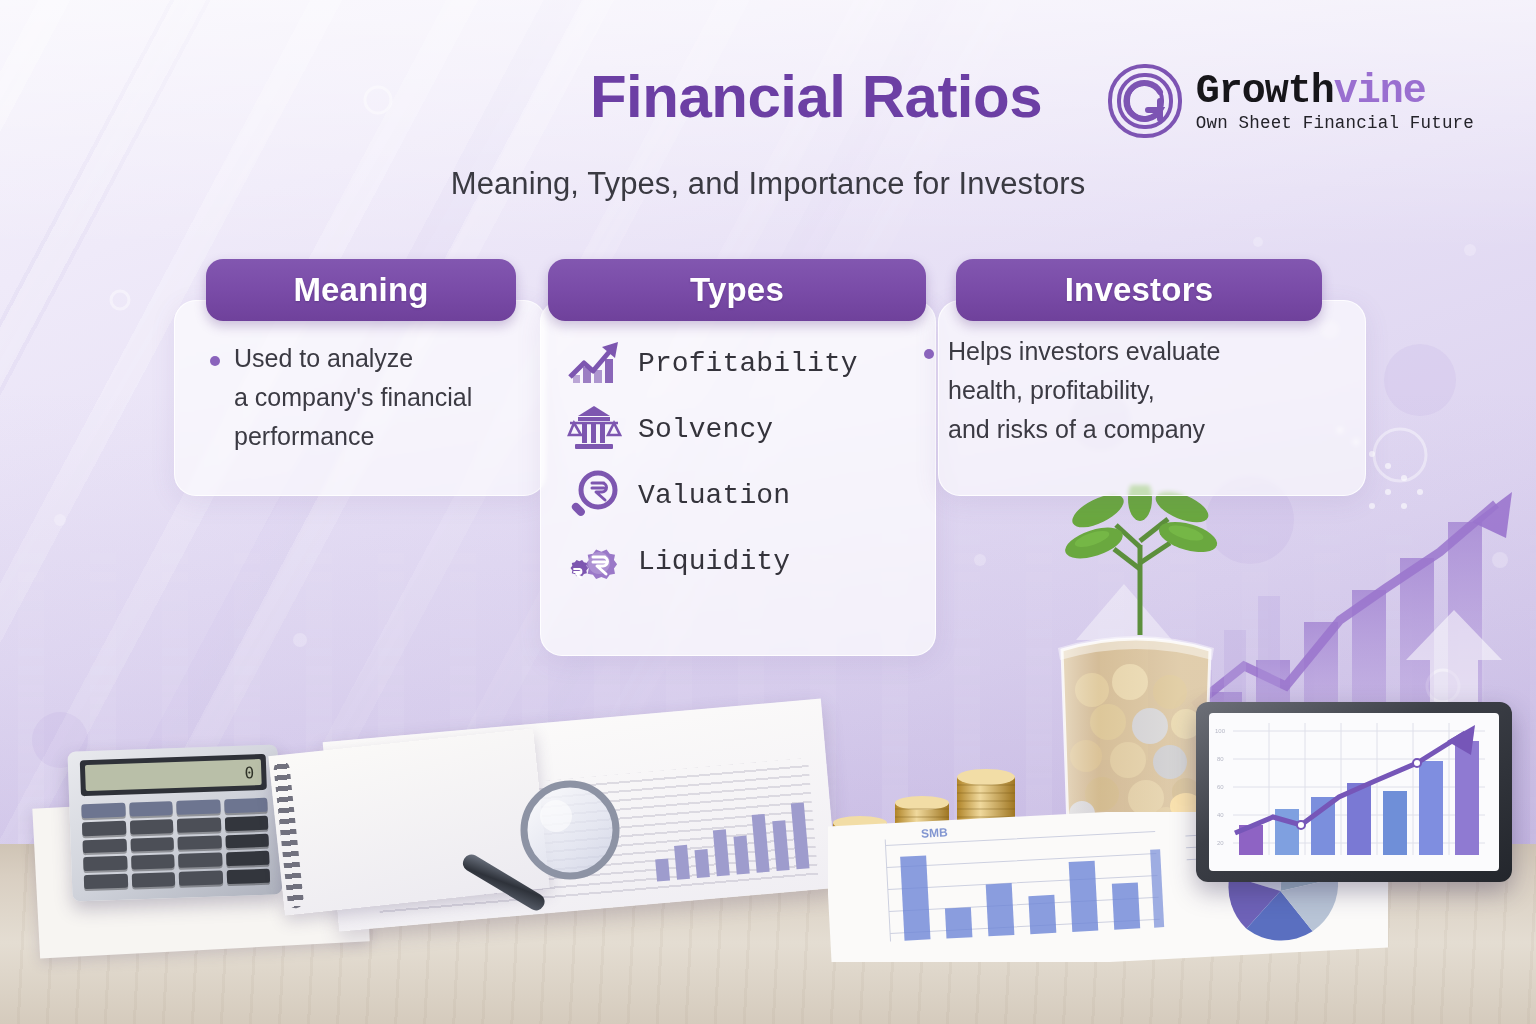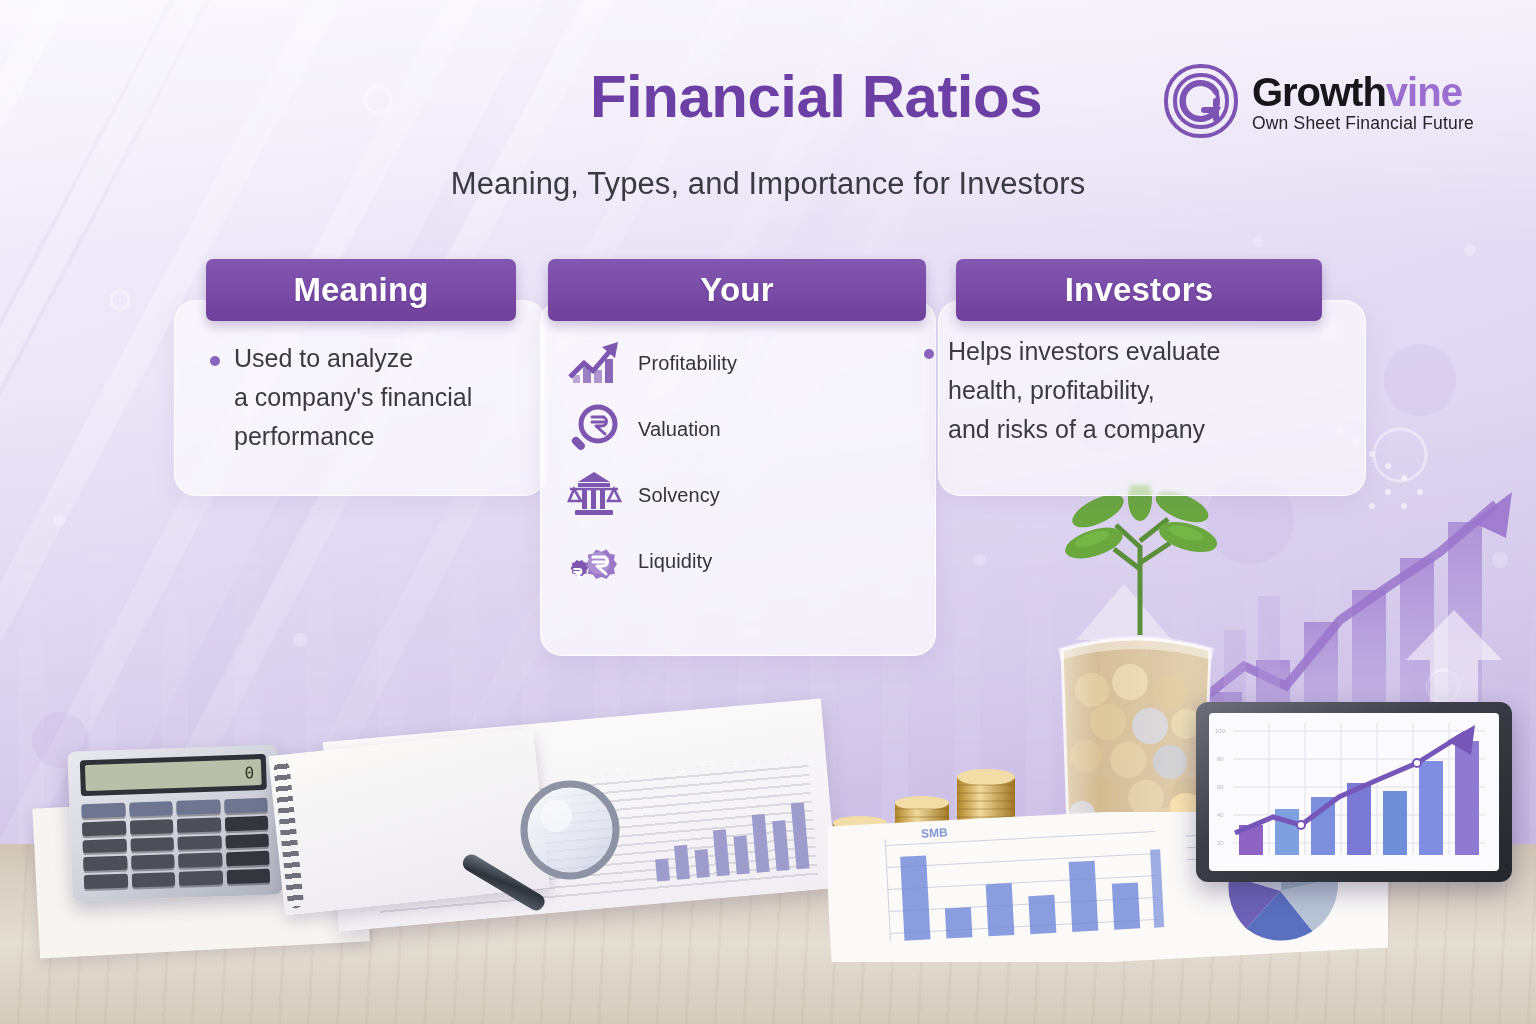--- a/index.html
+++ b/index.html
@@ -87,20 +87,21 @@
   }
 
   
   .logo {
     position: absolute;
     top: 62px;
     right: 62px;
     display: flex;
     align-items: center;
     gap: 12px;
+    font-family: Liberation Mono, monospace;
   }
   .logo-mark { width: 78px; height: 78px; flex: 0 0 auto; }
   .logo-text { line-height: 1; padding-top: 2px; }
   .logo-word { font-size: 40px; font-weight: bold; letter-spacing: -1px; }
   .logo-word .dark { color: #17161a; }
   .logo-word .accent { color: #9a6fd0; }
   .logo-tag {
     font-size: 17.5px;
     color: #24232a;
     letter-spacing: .2px;
@@ -116,21 +117,21 @@
     box-shadow: 0 6px 26px rgba(108,77,160,0.10);
     backdrop-filter: blur(2px);
   }
   .card-meaning    { left: 174px;  top: 300px; width: 372px; height: 196px; }
   .card-types      { left: 540px;  top: 300px; width: 396px; height: 356px; background: rgba(255,255,255,0.70); }
   .card-importance { left: 938px;  top: 300px; width: 428px; height: 196px; }
 
   .pill {
     position: absolute;
     height: 62px;
-    border-radius: 7px;
+    border-radius: 17px;
     background: linear-gradient(180deg, #8257b0 0%, #7a4ca8 48%, #6f419b 100%);
     box-shadow: 0 5px 12px rgba(86,52,134,0.28);
     display: flex;
     align-items: center;
     justify-content: center;
     color: #ffffff;
     font-size: 33px;
     font-weight: bold;
     letter-spacing: .2px;
     text-shadow: 0 1px 2px rgba(60,30,100,0.35);
@@ -176,23 +177,24 @@
     align-items: center;
     height: 66px;
     gap: 16px;
   }
   .type-icon {
     width: 56px; height: 52px;
     flex: 0 0 auto;
     display: flex; align-items: center; justify-content: center;
   }
   .type-label {
-    font-size: 20px;
+    font-size: 28px;
     color: #34333b;
     letter-spacing: .1px;
+    font-family: Liberation Mono, monospace;
   }
 
   
   .desk {
     position: absolute;
     left: 0; right: 0; bottom: 0; height: 180px;
     background: linear-gradient(180deg, #cfc4b5 0%, #d9cfc2 18%, #e4ddd2 55%, #d5cbbd 100%);
   }
   .desk::after {
     content: "";
@@ -652,51 +654,40 @@
   <div class="card card-meaning"></div>
   <div class="pill pill-meaning">Meaning</div>
   <div class="bullet-block bullets-meaning">
     <span class="bullet-dot"></span>
     <span class="bullet-text">Used to analyze
 a company's financial
 performance</span>
   </div>
 
   <div class="card card-types"></div>
-  <div class="pill pill-types">Your</div>
+  <div class="pill pill-types">Types</div>
 
   <div class="types-list">
 
     <div class="type-row">
       <span class="type-icon">
         <svg viewBox="0 0 56 52" width="56" height="52">
           <g fill="#7d56b0">
             <rect x="7" y="38" width="7" height="8" opacity="0.5"></rect>
             <rect x="17" y="30" width="8" height="16" opacity="0.75"></rect>
             <rect x="28" y="33" width="8" height="13" opacity="0.6"></rect>
             <rect x="39" y="22" width="8" height="24" opacity="0.9"></rect>
           </g>
           <path d="M4 40 L18 26 L27 34 L44 14" fill="none" stroke="#7d56b0" stroke-width="5" stroke-linejoin="round"></path>
           <path d="M36 10 L52 5 L49 21 Z" fill="#7d56b0"></path>
         </svg>
       </span>
       <span class="type-label">Profitability</span>
     </div>
 
-
-    <div class="type-row">
-      <span class="type-icon">
-        <svg viewBox="0 0 56 52" width="56" height="52">
-          <rect x="5" y="36" width="15" height="8" rx="4" fill="#7d56b0" transform="rotate(45 12 40)"></rect>
-          <circle cx="32" cy="21" r="17" fill="none" stroke="#7d56b0" stroke-width="5"></circle>
-          <path d="M26 14 h12 M26 19 h12 M36 14 a4.5 4.5 0 0 1 0 9 h-6 l9 8" fill="none" stroke="#7d56b0" stroke-width="3" stroke-linecap="round" stroke-linejoin="round"></path>
-        </svg>
-      </span>
-      <span class="type-label">Valuation</span>
-    </div>
 
     <div class="type-row">
       <span class="type-icon">
         <svg viewBox="0 0 56 52" width="56" height="52">
           <g fill="#7d56b0">
             <path d="M28 3 L44 13 H12 Z"></path>
             <rect x="12" y="14" width="32" height="4"></rect>
             <rect x="16" y="19" width="5" height="21"></rect>
             <rect x="25" y="19" width="5" height="21"></rect>
             <rect x="34" y="19" width="5" height="21"></rect>
@@ -708,20 +699,31 @@
             <path d="M52 20 L46 32 H58 Z" transform="translate(-4,0)"></path>
           </g>
         </svg>
       </span>
       <span class="type-label">Solvency</span>
     </div>
 
     <div class="type-row">
       <span class="type-icon">
         <svg viewBox="0 0 56 52" width="56" height="52">
+          <rect x="5" y="36" width="15" height="8" rx="4" fill="#7d56b0" transform="rotate(45 12 40)"></rect>
+          <circle cx="32" cy="21" r="17" fill="none" stroke="#7d56b0" stroke-width="5"></circle>
+          <path d="M26 14 h12 M26 19 h12 M36 14 a4.5 4.5 0 0 1 0 9 h-6 l9 8" fill="none" stroke="#7d56b0" stroke-width="3" stroke-linecap="round" stroke-linejoin="round"></path>
+        </svg>
+      </span>
+      <span class="type-label">Valuation</span>
+    </div>
+
+    <div class="type-row">
+      <span class="type-icon">
+        <svg viewBox="0 0 56 52" width="56" height="52">
           <g fill="#9a78c8">
             <path d="M12 26 l3 -4 -1 -5 5 -1 3 -4 5 2 5 -2 3 4 5 1 -1 5 3 4 -3 4 1 5 -5 1 -3 4 -5 -2 -5 2 -3 -4 -5 -1 1 -5 Z" transform="translate(7,2) scale(1.05)"></path>
           </g>
           <circle cx="33" cy="28" r="11" fill="#ffffff" opacity="0.18"></circle>
           <path d="M27 22 h12 M27 27 h12 M37 22 a4.5 4.5 0 0 1 0 9 h-6 l9 8" fill="none" stroke="#ffffff" stroke-width="3" stroke-linecap="round" stroke-linejoin="round"></path>
           <g fill="#7d56b0">
             <path d="M6 36 l2 -2.5 -.6 -3.2 3.2 -.6 2 -2.5 3 1.2 3 -1.2 2 2.5 3.2 .6 -.6 3.2 2 2.5 -2 2.5 .6 3.2 -3.2 .6 -2 2.5 -3 -1.2 -3 1.2 -2 -2.5 -3.2 -.6 .6 -3.2 Z" transform="translate(-1,0) scale(0.92)"></path>
           </g>
           <path d="M8 34 h6 M8 37 h6 M13 34 a2.4 2.4 0 0 1 0 5 h-3 l5 4" fill="none" stroke="#ffffff" stroke-width="1.8" stroke-linecap="round" stroke-linejoin="round"></path>
         </svg>

